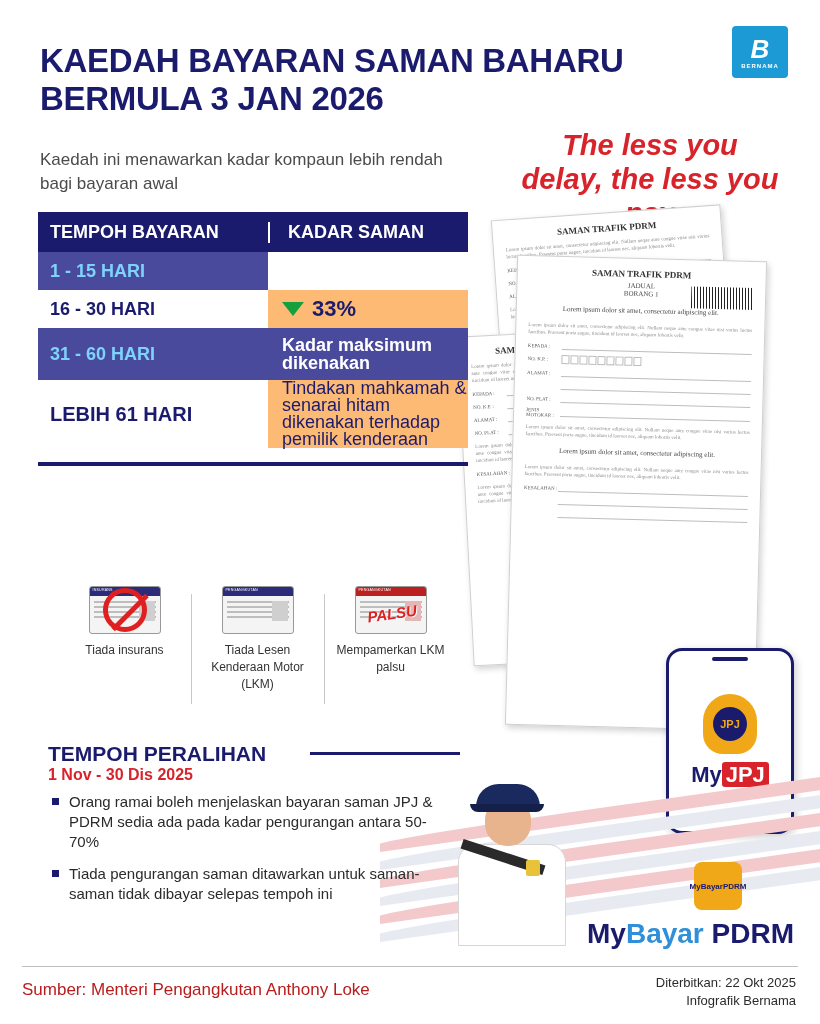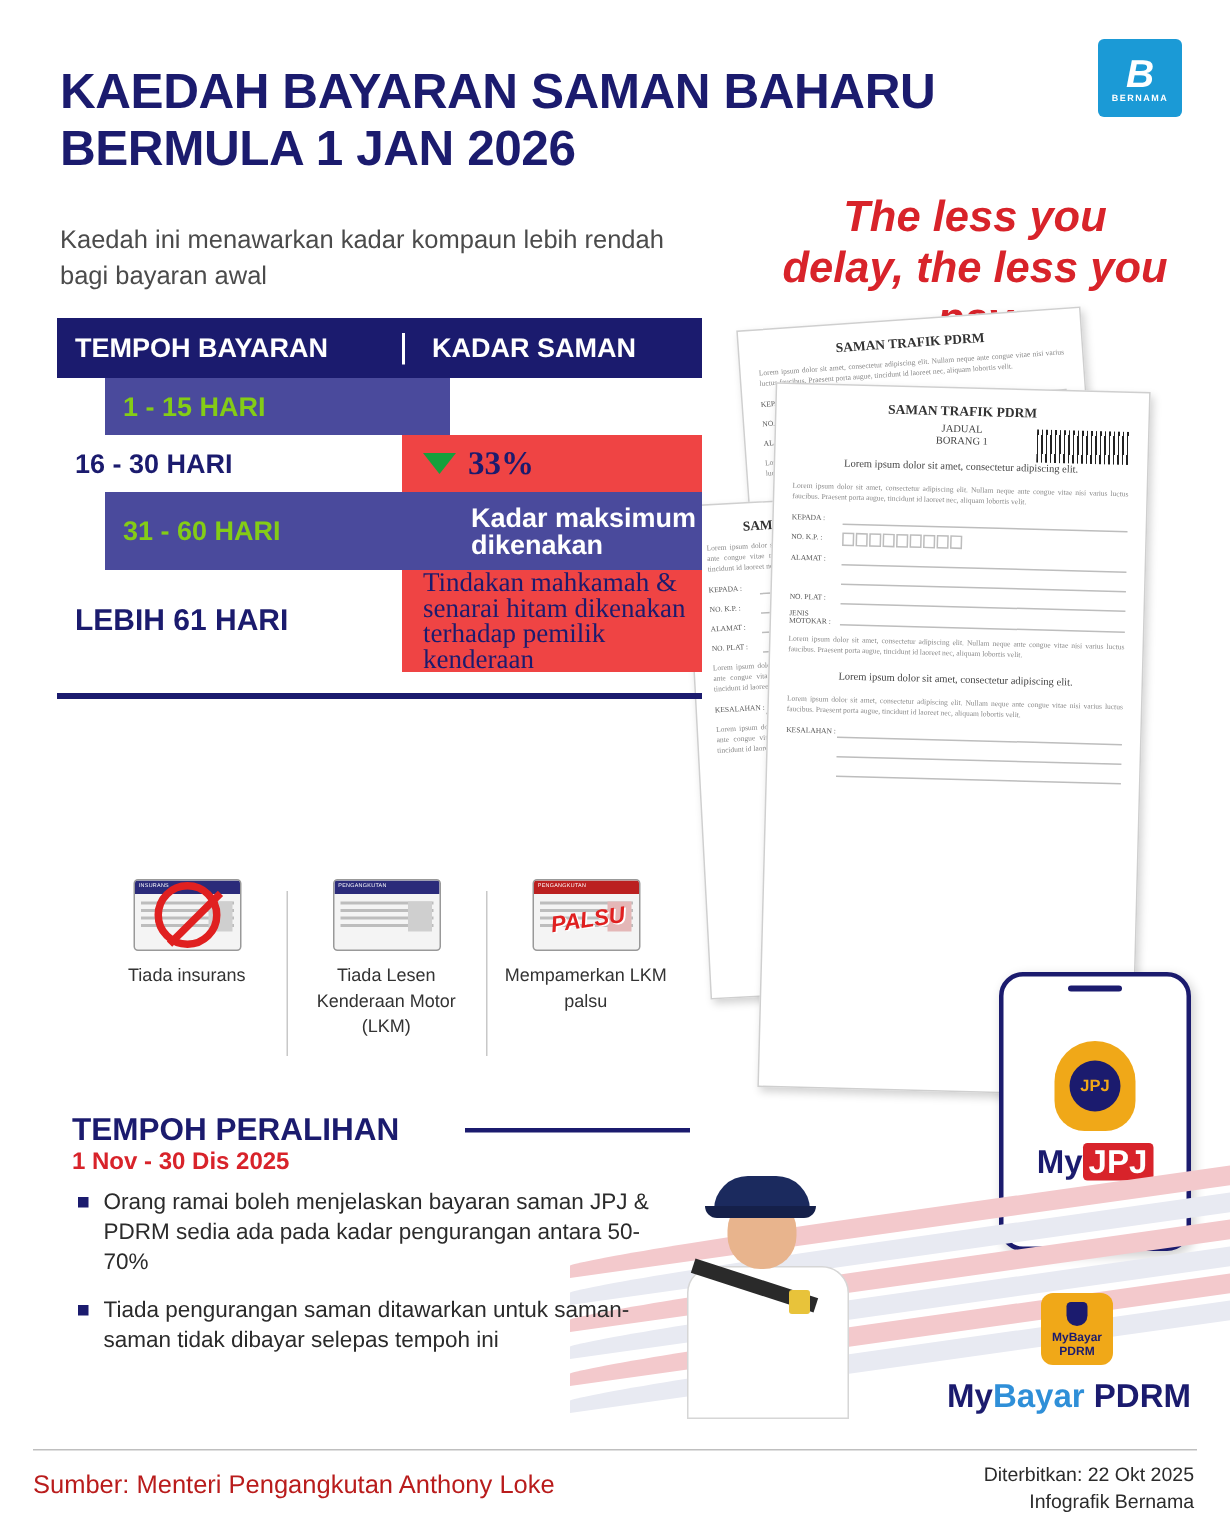--- a/index.html
+++ b/index.html
@@ -85,24 +85,24 @@
     display: flex; align-items: center;
     padding-left: 12px;
     font-size: 18px; font-weight: bold;
   }
   .row .c2 {
     flex: 1;
     display: flex; align-items: center;
     padding-left: 14px;
     font-size: 18px;
   }
-  .row.alt .c1 { background: #4a4a9c; color: #84cc16; margin-left: 32px; }
+  .row.alt .c1 { background: #4a4a9c; color: #7dd3fc; }
   .row.alt .c2 { background: #4a4a9c; color: #ffffff; }
   .row.plain .c1 { background: #ffffff; color: #1b1b6e; }
-  .row.plain .c2 { background: #ef4444; color: #1b1b6e; font-family: Liberation Serif, serif; }
+  .row.plain .c2 { background: #fdba74; color: #1b1b6e; }
   .row.tall { min-height: 52px; }
   .row.tall2 { min-height: 58px; }
   .arrow-down {
     width: 0; height: 0;
     border-left: 13px solid transparent;
     border-right: 13px solid transparent;
     border-top: 17px solid #14a03c;
     margin-right: 8px;
   }
   .arrow-down.sm {
@@ -238,28 +238,28 @@
     color: #2b2b2b; font-size: 13px; line-height: 18px;
   }
   .foot-line {
     position: absolute; left: 22px; right: 22px; top: 966px;
     height: 1px; background: #bfbfbf;
   }
 
   
   .mybayar {
     position: absolute; right: 26px; top: 918px;
-    font-size: 22px; font-weight: bold; color: #1b1b6e;
+    font-size: 28px; font-weight: bold; color: #1b1b6e;
   }
   .mybayar .blue { color: #2f8fd8; }
   .mybayar-badge {
     position: absolute; right: 78px; top: 862px;
     width: 48px; height: 48px;
     background: #f0a818; border-radius: 8px;
-    display: flex; flex-direction: column;
+    display: flex; flex-direction: row;
     align-items: center; justify-content: center;
     color: #1b1b6e; font-size: 8px; font-weight: bold;
     line-height: 9px; text-align: center;
   }
   .mybayar-badge .shield {
     width: 14px; height: 16px; background: #1b1b6e;
     border-radius: 3px 3px 7px 7px; margin-bottom: 3px;
   }
 
   
@@ -384,21 +384,21 @@
 </head>
 <body>
 
 <div id="page">
 
   <div class="logo-box">
     <div class="logo-b">B</div>
     <div class="logo-word">BERNAMA</div>
   </div>
 
-  <div class="title">KAEDAH BAYARAN SAMAN BAHARU BERMULA 1 JAN 2026</div>
+  <div class="title">KAEDAH BAYARAN SAMAN BAHARU BERMULA 3 JAN 2026</div>
   <div class="subtitle">Kaedah ini menawarkan kadar kompaun lebih rendah bagi bayaran awal</div>
   <div class="slogan">The less you delay, the less you pay</div>
 
   <div class="docs">
 
     <div class="doc doc-a">
       <h4>SAMAN TRAFIK PDRM</h4>
       <div class="tiny">Lorem ipsum dolor sit amet, consectetur adipiscing elit. Nullam neque ante congue vitae nisi varius luctus faucibus. Praesent porta augue, tincidunt id laoreet nec, aliquam lobortis velit.</div>
       <div class="fieldrow">
         <span class="lbl">KEPADA :</span>

